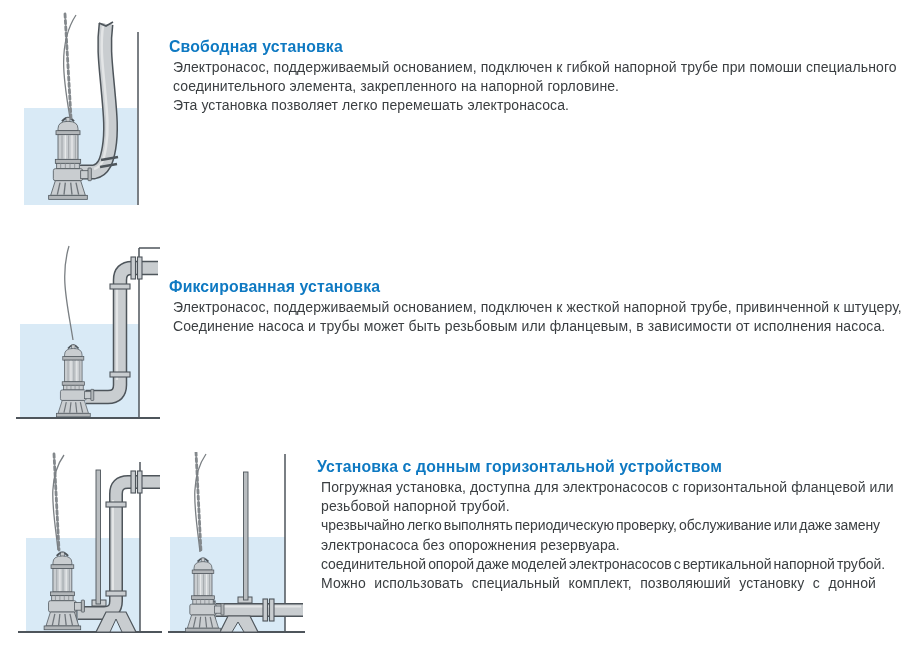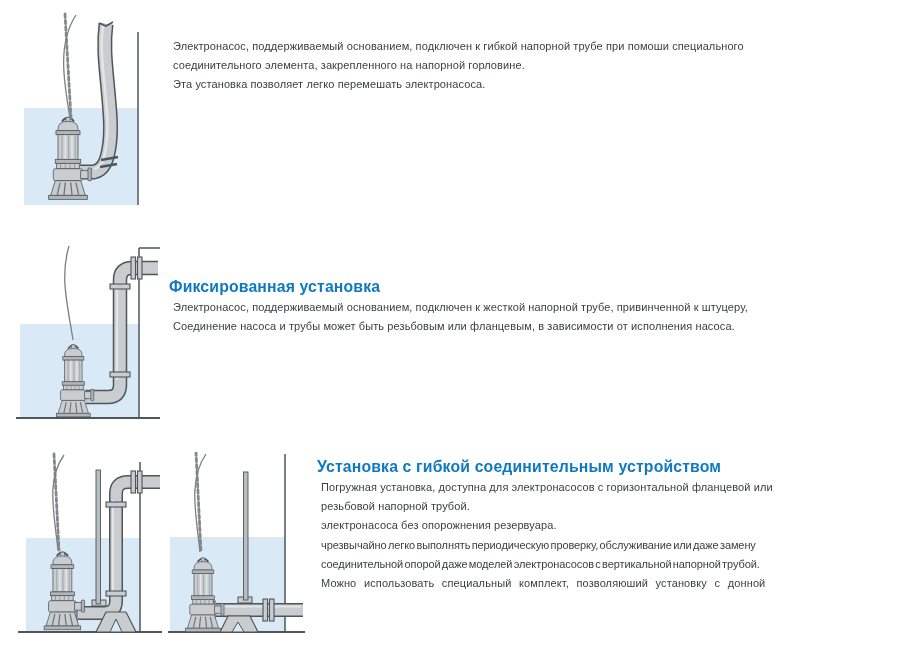--- a/index.html
+++ b/index.html
@@ -13,21 +13,21 @@
 
   
   .sec{position:absolute;}
   .sec-title{
     margin:0 0 2px 0;
     font-size:15.8px;line-height:19px;font-weight:700;
     color:#0e79c2;letter-spacing:.15px;white-space:nowrap;
   }
   .sec-body{padding-left:4px;}
   .bl{
-    font-size:11px;line-height:19.2px;color:#3a3e41;
+    font-size:14px;line-height:19.2px;color:#3a3e41;
     white-space:nowrap;letter-spacing:.1px;
   }
   .bl.wide{word-spacing:4.5px;}
   .bl.tight{word-spacing:-1.6px;letter-spacing:-.1px;}
 
   #sec-free  {left:169px;top:37px;}
   #sec-fixed {left:169px;top:252px;margin-top:25px;}
   #sec-bottom{left:317px;top:457px;}
 
   
@@ -155,40 +155,41 @@
     </g>
     <rect x="75.5" y="20" width="4.5" height="128" fill="#b9bdc0" stroke="#4e555b" stroke-width="0.9"></rect>
     <use href="#pump-symbol" x="8" y="103" width="54" height="78"></use>
     <g>
       <line x1="28" y1="0" x2="33" y2="100" stroke="#83888c" stroke-width="2.8" stroke-linecap="round" stroke-dasharray="3.5 2.8"></line>
       <path d="M32 100 C28 62 20 28 38 2" fill="none" stroke="#7a7f83" stroke-width="1.3"></path>
     </g>
   </svg>
 
   <div id="sec-free" class="sec">
+    <h2 class="sec-title">Свободная установка</h2>
     <div class="sec-body">
       <div class="bl">Электронасос, поддерживаемый основанием, подключен к гибкой напорной трубе при помоши специального</div>
       <div class="bl">соединительного элемента, закрепленного на напорной горловине.</div>
       <div class="bl">Эта установка позволяет легко перемешать электронасоса.</div>
     </div>
   </div>
 
   <div id="sec-fixed" class="sec">
     <h2 class="sec-title">Фиксированная установка</h2>
     <div class="sec-body">
       <div class="bl">Электронасос, поддерживаемый основанием, подключен к жесткой напорной трубе, привинченной к штуцеру,</div>
       <div class="bl">Соединение насоса и трубы может быть резьбовым или фланцевым, в зависимости от исполнения насоса.</div>
     </div>
   </div>
 
   <div id="sec-bottom" class="sec">
-    <h2 class="sec-title">Установка с гибкой соединительным устройством</h2>
+    <h2 class="sec-title">Установка с донным горизонтальной устройством</h2>
     <div class="sec-body">
       <div class="bl">Погружная установка, доступна для электронасосов с горизонтальной фланцевой или</div>
       <div class="bl">резьбовой напорной трубой.</div>
+      <div class="bl tight">чрезвычайно легко выполнять периодическую проверку, обслуживание или даже замену</div>
       <div class="bl">электронасоса без опорожнения резервуара.</div>
-      <div class="bl tight">чрезвычайно легко выполнять периодическую проверку, обслуживание или даже замену</div>
       <div class="bl tight">соединительной опорой даже моделей электронасосов с вертикальной напорной трубой.</div>
       <div class="bl wide">Можно использовать специальный комплект, позволяюший установку с донной</div>
     </div>
   </div>
 
 </div>
 
 </body></html>

